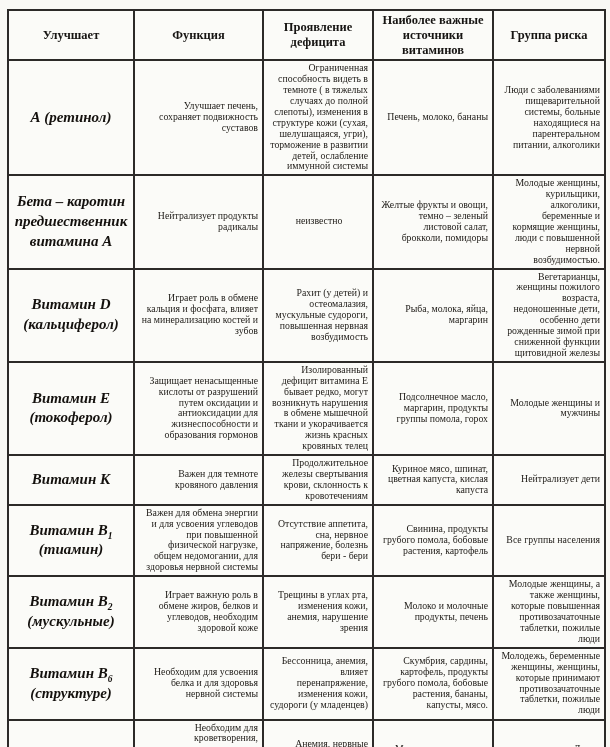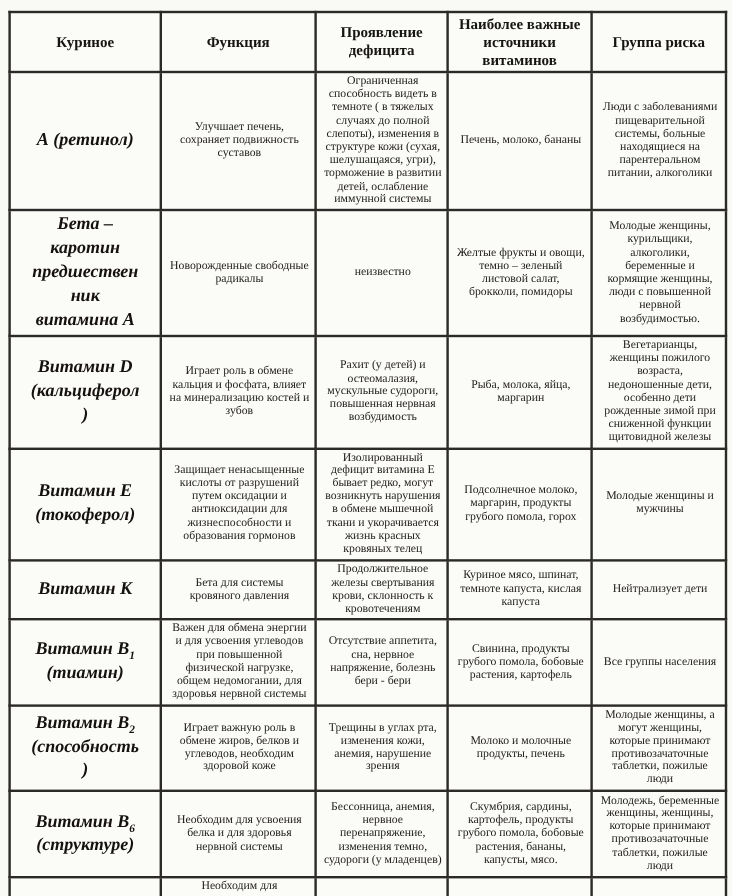--- a/index.html
+++ b/index.html
@@ -27,30 +27,30 @@
     font-size:12.5px;
     font-weight:bold;
     text-align:center;
     line-height:1.18;
     padding:2px 4px;
     color:#171513;
   }
   td {
     font-size:9.8px;
     line-height:10.9px;
-    text-align:center;
+    text-align:right;
     padding:2px 4px 2px 6px;
   }
   td.c1 {
     text-align:center;
     font-weight:bold;
     font-style:italic;
     font-size:15px;
     line-height:1.32;
-    padding:2px 15px;
+    padding:2px 1px;
     color:#14110e;
   }
   td.tc { text-align:center; }
   sub { font-size:9.5px; line-height:0; }
   .vit-paren { display:block;text-align:center; }
   thead tr        { height:47px;  }
   tbody tr:nth-child(1){ height:109px; }
   tbody tr:nth-child(2){ height:87px;  }
   tbody tr:nth-child(3){ height:89px;  }
   tbody tr:nth-child(4){ height:79px;  }
@@ -67,81 +67,81 @@
   <table class="vitamins">
     <colgroup>
       <col style="width:126px">
         <col style="width:129px">
         <col style="width:110px">
         <col style="width:120px">
         <col style="width:112px">
     </colgroup>
     <thead>
       <tr>
-        <th>Куриное</th>
+        <th>Улучшает</th>
         <th>Функция</th>
         <th>Проявление дефицита</th>
         <th>Наиболее важные источники витаминов</th>
         <th>Группа риска</th>
       </tr>
     </thead>
     <tbody>
       <tr>
         <td class="c1"><span>А (ретинол)</span><sub></sub><span class="vit-paren"></span></td>
         <td>Улучшает печень, сохраняет подвижность суставов</td>
         <td>Ограниченная способность видеть в темноте ( в тяжелых случаях до полной слепоты), изменения в структуре кожи (сухая, шелушащаяся, угри), торможение в развитии детей, ослабление иммунной системы</td>
         <td>Печень, молоко, бананы</td>
         <td>Люди с заболеваниями пищеварительной системы, больные находящиеся на парентеральном питании, алкоголики</td>
       </tr>
       <tr>
         <td class="c1"><span>Бета – каротин предшественник витамина А</span><sub></sub><span class="vit-paren"></span></td>
-        <td>Новорожденные свободные радикалы</td>
+        <td>Нейтрализует продукты радикалы</td>
         <td class="tc">неизвестно</td>
         <td>Желтые фрукты и овощи, темно – зеленый листовой салат, брокколи, помидоры</td>
         <td>Молодые женщины, курильщики, алкоголики, беременные и кормящие женщины, люди с повышенной нервной возбудимостью.</td>
       </tr>
       <tr>
         <td class="c1"><span>Витамин D</span><sub></sub><span class="vit-paren">(кальциферол)</span></td>
         <td>Играет роль в обмене кальция и фосфата, влияет на минерализацию костей и зубов</td>
         <td>Рахит (у детей) и остеомалазия, мускульные судороги, повышенная нервная возбудимость</td>
         <td>Рыба, молока, яйца, маргарин</td>
         <td>Вегетарианцы, женщины пожилого возраста, недоношенные дети, особенно дети рожденные зимой при сниженной функции щитовидной железы</td>
       </tr>
       <tr>
         <td class="c1"><span>Витамин Е</span><sub></sub><span class="vit-paren">(токоферол)</span></td>
         <td>Защищает ненасыщенные кислоты от разрушений путем оксидации и антиоксидации для жизнеспособности и образования гормонов</td>
         <td>Изолированный дефицит витамина Е бывает редко, могут возникнуть нарушения в обмене мышечной ткани и укорачивается жизнь красных кровяных телец</td>
-        <td>Подсолнечное молоко, маргарин, продукты грубого помола, горох</td>
+        <td>Подсолнечное масло, маргарин, продукты группы помола, горох</td>
         <td>Молодые женщины и мужчины</td>
       </tr>
       <tr>
         <td class="c1"><span>Витамин К</span><sub></sub><span class="vit-paren"></span></td>
-        <td>Бета для системы кровяного давления</td>
+        <td>Важен для темноте кровяного давления</td>
         <td>Продолжительное железы свертывания крови, склонность к кровотечениям</td>
-        <td>Куриное мясо, шпинат, темноте капуста, кислая капуста</td>
+        <td>Куриное мясо, шпинат, цветная капуста, кислая капуста</td>
         <td>Нейтрализует дети</td>
       </tr>
       <tr>
         <td class="c1"><span>Витамин В</span><sub>1</sub><span class="vit-paren">(тиамин)</span></td>
         <td>Важен для обмена энергии и для усвоения углеводов при повышенной физической нагрузке, общем недомогании, для здоровья нервной системы</td>
         <td>Отсутствие аппетита, сна, нервное напряжение, болезнь бери - бери</td>
         <td>Свинина, продукты грубого помола, бобовые растения, картофель</td>
         <td>Все группы населения</td>
       </tr>
       <tr>
-        <td class="c1"><span>Витамин В</span><sub>2</sub><span class="vit-paren">(способность)</span></td>
+        <td class="c1"><span>Витамин В</span><sub>2</sub><span class="vit-paren">(мускульные)</span></td>
         <td>Играет важную роль в обмене жиров, белков и углеводов, необходим здоровой коже</td>
         <td>Трещины в углах рта, изменения кожи, анемия, нарушение зрения</td>
         <td>Молоко и молочные продукты, печень</td>
-        <td>Молодые женщины, а могут женщины, которые принимают противозачаточные таблетки, пожилые люди</td>
+        <td>Молодые женщины, а также женщины, которые повышенная противозачаточные таблетки, пожилые люди</td>
       </tr>
       <tr>
         <td class="c1"><span>Витамин В</span><sub>6</sub><span class="vit-paren">(структуре)</span></td>
         <td>Необходим для усвоения белка и для здоровья нервной системы</td>
-        <td>Бессонница, анемия, нервное перенапряжение, изменения темно, судороги (у младенцев)</td>
+        <td>Бессонница, анемия, влияет перенапряжение, изменения кожи, судороги (у младенцев)</td>
         <td>Скумбрия, сардины, картофель, продукты грубого помола, бобовые растения, бананы, капусты, мясо.</td>
         <td>Молодежь, беременные женщины, женщины, которые принимают противозачаточные таблетки, пожилые люди</td>
       </tr>
       <tr>
         <td class="c1">
             <span class="vit-paren"></span>
           </td>
         <td>Необходим для кроветворения, предотвращает анемию, важен для образования соединительной ткани и для процесса роста организма</td>
         <td>Анемия, нервные срывы, потеря аппетита, изменения слизистой языка</td>
         <td>Мясо, печень, молоко, молочные продукты, кислая капуста</td>

